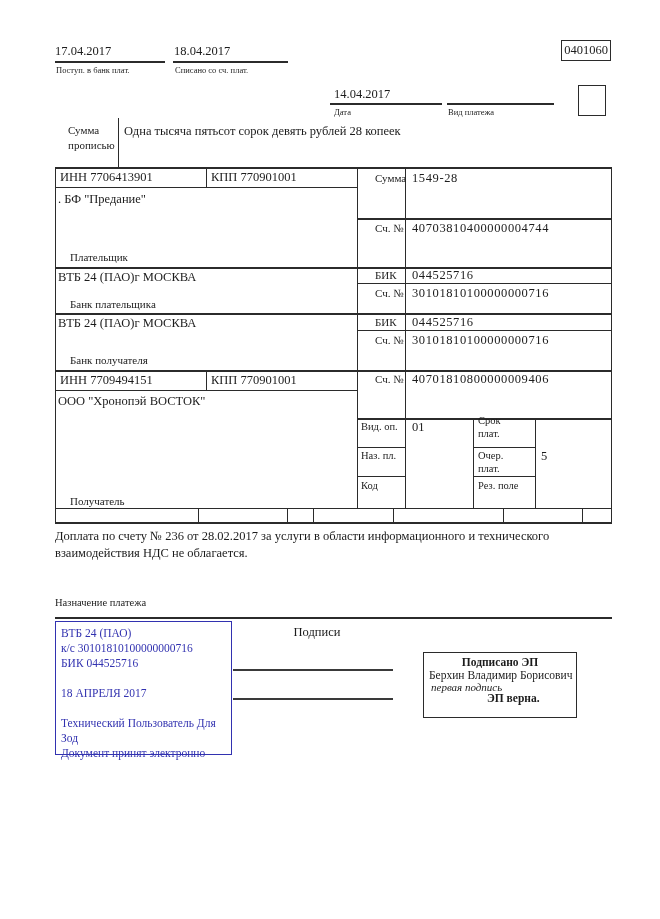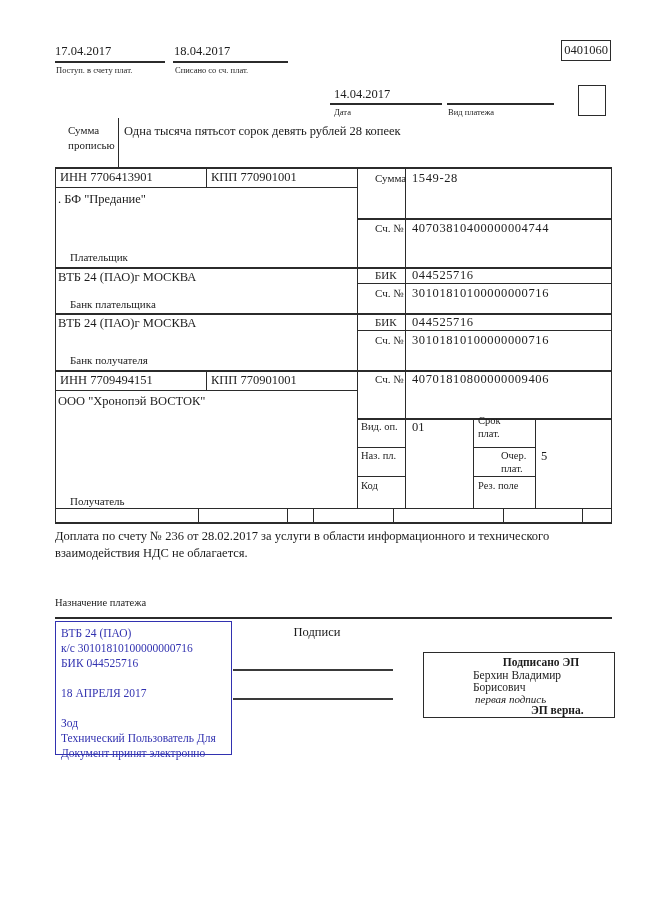--- a/index.html
+++ b/index.html
@@ -13,34 +13,34 @@
   .fs-lab{font-size:11px;margin-left:13px;}
   .fs-op{font-size:10.5px;line-height:12.5px;white-space:normal;}
   .num{letter-spacing:.6px;text-align:right;}
   .title{font-family:"Liberation Sans","DejaVu Sans",sans-serif;font-weight:bold;font-size:13px;}
   .wrap{white-space:normal;}
   .boxed{border:1.5px solid #2b2b2b;box-sizing:border-box;}
   #blue-stamp{position:absolute;left:55px;top:621px;width:177px;height:134px;
      border:1.5px solid #3232b0;box-sizing:border-box;color:#3232b0;
      font-size:11.5px;line-height:15px;padding:4px 2px 4px 5px;}
   #blue-stamp div{min-height:15px;white-space:nowrap;}
-  #esign-box{position:absolute;left:423px;top:652px;width:192px;height:66px;
-     border:1.5px solid #2b2b2b;box-sizing:border-box;font-size:11.5px;padding-left:44px;}
+  #esign-box{position:absolute;left:423px;top:652px;width:154px;height:66px;
+     border:1.5px solid #2b2b2b;box-sizing:border-box;font-size:11.5px;}
   .center{text-align:center;}
   .it{font-style:italic;font-size:11px;}
   .bd{font-weight:bold;}
 </style>
 </head>
 <body>
 
 <div id="page">
 
   <div class="abs fs-date" style="left:55px;top:44px">17.04.2017</div>
   <div class="hline" style="left:55px;top:61px;width:110px;height:1.5px"></div>
-  <div class="abs fs-sub" style="left:56px;top:65px">Поступ. в счету плат.</div>
+  <div class="abs fs-sub" style="left:56px;top:65px">Поступ. в банк плат.</div>
 
   <div class="abs fs-date" style="left:174px;top:44px">18.04.2017</div>
   <div class="hline" style="left:173px;top:61px;width:115px;height:1.5px"></div>
   <div class="abs fs-sub" style="left:175px;top:65px">Списано со сч. плат.</div>
 
   <div class="abs boxed" style="left:561px;top:40px;width:50px;height:21px;text-align:center;line-height:19px;font-size:12.5px">0401060</div>
 
   <div class="abs fs-date" style="left:334px;top:87px">14.04.2017</div>
   <div class="hline" style="left:330px;top:103px;width:112px;height:1.5px"></div>
   <div class="abs fs-sub" style="left:334px;top:107px">Дата</div>
@@ -119,39 +119,39 @@
   <div class="abs fs-body num" style="left:412px;top:333px">30101810100000000716</div>
 
   <div class="abs fs-lab" style="left:362px;top:373px">Сч. №</div>
   <div class="abs fs-body num" style="left:412px;top:372px">40701810800000009406</div>
 
   <div class="abs fs-op" style="left:361px;top:421px;width:44px">Вид. оп.</div>
   <div class="abs fs-body" style="left:412px;top:420px">01</div>
   <div class="abs fs-op" style="left:478px;top:415px;width:42px">Срок плат.</div>
 
   <div class="abs fs-op" style="left:361px;top:450px;width:44px">Наз. пл.</div>
-  <div class="abs fs-op" style="left:501px;top:450px;width:42px">Очер. плат.</div>
+  <div class="abs fs-op" style="left:478px;top:450px;width:42px">Очер. плат.</div>
   <div class="abs fs-body" style="left:541px;top:449px">5</div>
 
   <div class="abs fs-op" style="left:361px;top:480px;width:44px">Код</div>
   <div class="abs fs-op" style="left:478px;top:480px;width:55px">Рез. поле</div>
 
   <div class="abs fs-body wrap" style="left:55px;top:528px;width:548px;line-height:16.5px">Доплата по счету № 236 от 28.02.2017 за услуги в области информационного и технического взаимодействия НДС не облагается.</div>
   <div class="abs fs-op" style="left:55px;top:597px;width:120px">Назначение платежа</div>
   <div class="hline" style="left:55px;top:617px;width:557px;height:2px"></div>
 
   <div id="blue-stamp">
     <div>ВТБ 24 (ПАО)</div>
     <div>к/с 30101810100000000716</div>
     <div>БИК 044525716</div>
     <div></div>
     <div>18 АПРЕЛЯ 2017</div>
     <div></div>
+    <div>Технический Пользователь Для</div>
     <div>Зод</div>
-    <div>Технический Пользователь Для</div>
     <div>Документ принят электронно</div>
   </div>
 
   <div class="abs fs-body center" style="left:232px;top:625px;width:170px">Подписи</div>
   <div class="hline" style="left:233px;top:669px;width:160px;height:1.5px;background:#3a3a3a"></div>
   <div class="hline" style="left:233px;top:698px;width:160px;height:1.5px;background:#3a3a3a"></div>
 
 
   <div id="esign-box">
     <div class="center bd" style="margin-top:3px">Подписано ЭП</div>

